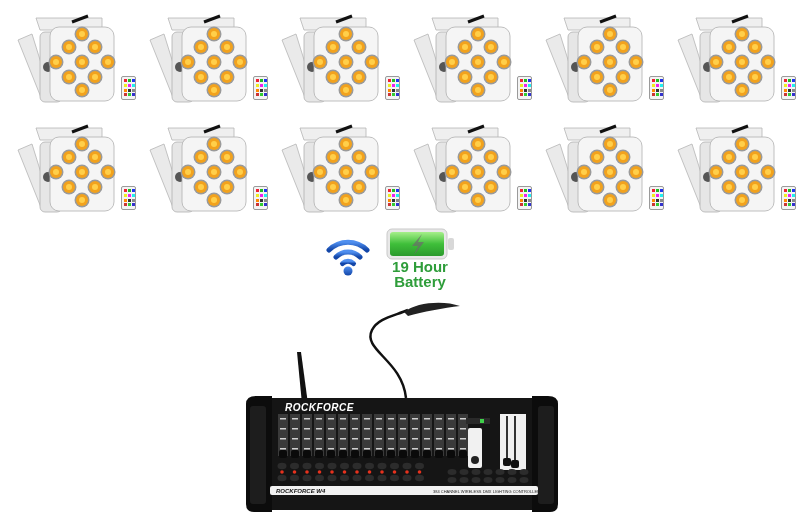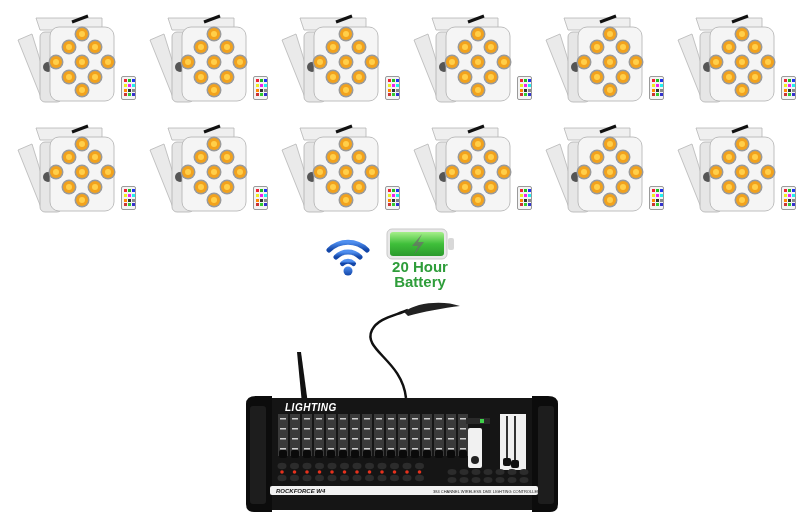--- a/index.html
+++ b/index.html
@@ -488,21 +488,21 @@
       <stop offset="1" stop-color="#2b9a2c"></stop>
     </linearGradient>
   </defs>
   <rect x="1" y="1" width="60" height="30" rx="5" fill="#e8e8e8" stroke="#c9c9c9"></rect>
   <rect x="4" y="4" width="54" height="24" rx="3" fill="url(#bg)"></rect>
   <rect x="62" y="10" width="6" height="12" rx="2" fill="#d8d8d8"></rect>
   <path d="M36 6 L26 18 L32 18 L28 27 L38 14 L32 14 Z" fill="#6b6b6b" opacity="0.7"></path>
 </svg>
 
 <div class="batt-text">
-  <div>20 Hour</div>
+  <div>19 Hour</div>
   <div>Battery</div>
 </div>
 
 <svg class="controller" viewBox="0 0 316 215">
 
   <path d="M53 52 L57 52 L64 104 L58 104 Z" fill="#111"></path>
 
   <path d="M162 98 C 158 60, 118 50, 128 30 C 134 18, 150 16, 164 10" stroke="#111" stroke-width="2.5" fill="none"></path>
   <path d="M160 12 C 172 2, 200 0, 216 6 C 200 8, 178 12, 164 16 Z" fill="#222"></path>
 
@@ -672,21 +672,21 @@
       <ellipse cx="256" cy="180" rx="4.5" ry="3" fill="#2c2c2c"></ellipse>
       <ellipse cx="268" cy="172" rx="4.5" ry="3" fill="#2c2c2c"></ellipse>
       <ellipse cx="268" cy="180" rx="4.5" ry="3" fill="#2c2c2c"></ellipse>
       <ellipse cx="280" cy="172" rx="4.5" ry="3" fill="#2c2c2c"></ellipse>
       <ellipse cx="280" cy="180" rx="4.5" ry="3" fill="#2c2c2c"></ellipse>
     </g>
 
   <rect x="26" y="186" width="268" height="9" rx="2" fill="#f2f2f2"></rect>
 </svg>
 
-<div class="brand">LIGHTING</div>
+<div class="brand">ROCKFORCE</div>
 <div class="model">ROCKFORCE W4</div>
 <div class="subtitle">384 CHANNEL WIRELESS DMX LIGHTING CONTROLLER</div>
 
 <div class="remote" style="left: 121px; top: 76px;">
     <i style="background:#e23"></i>
     <i style="background:#2b2"></i>
     <i style="background:#23e"></i>
     <i style="background:#ee2"></i>
     <i style="background:#e2e"></i>
     <i style="background:#2ee"></i>

